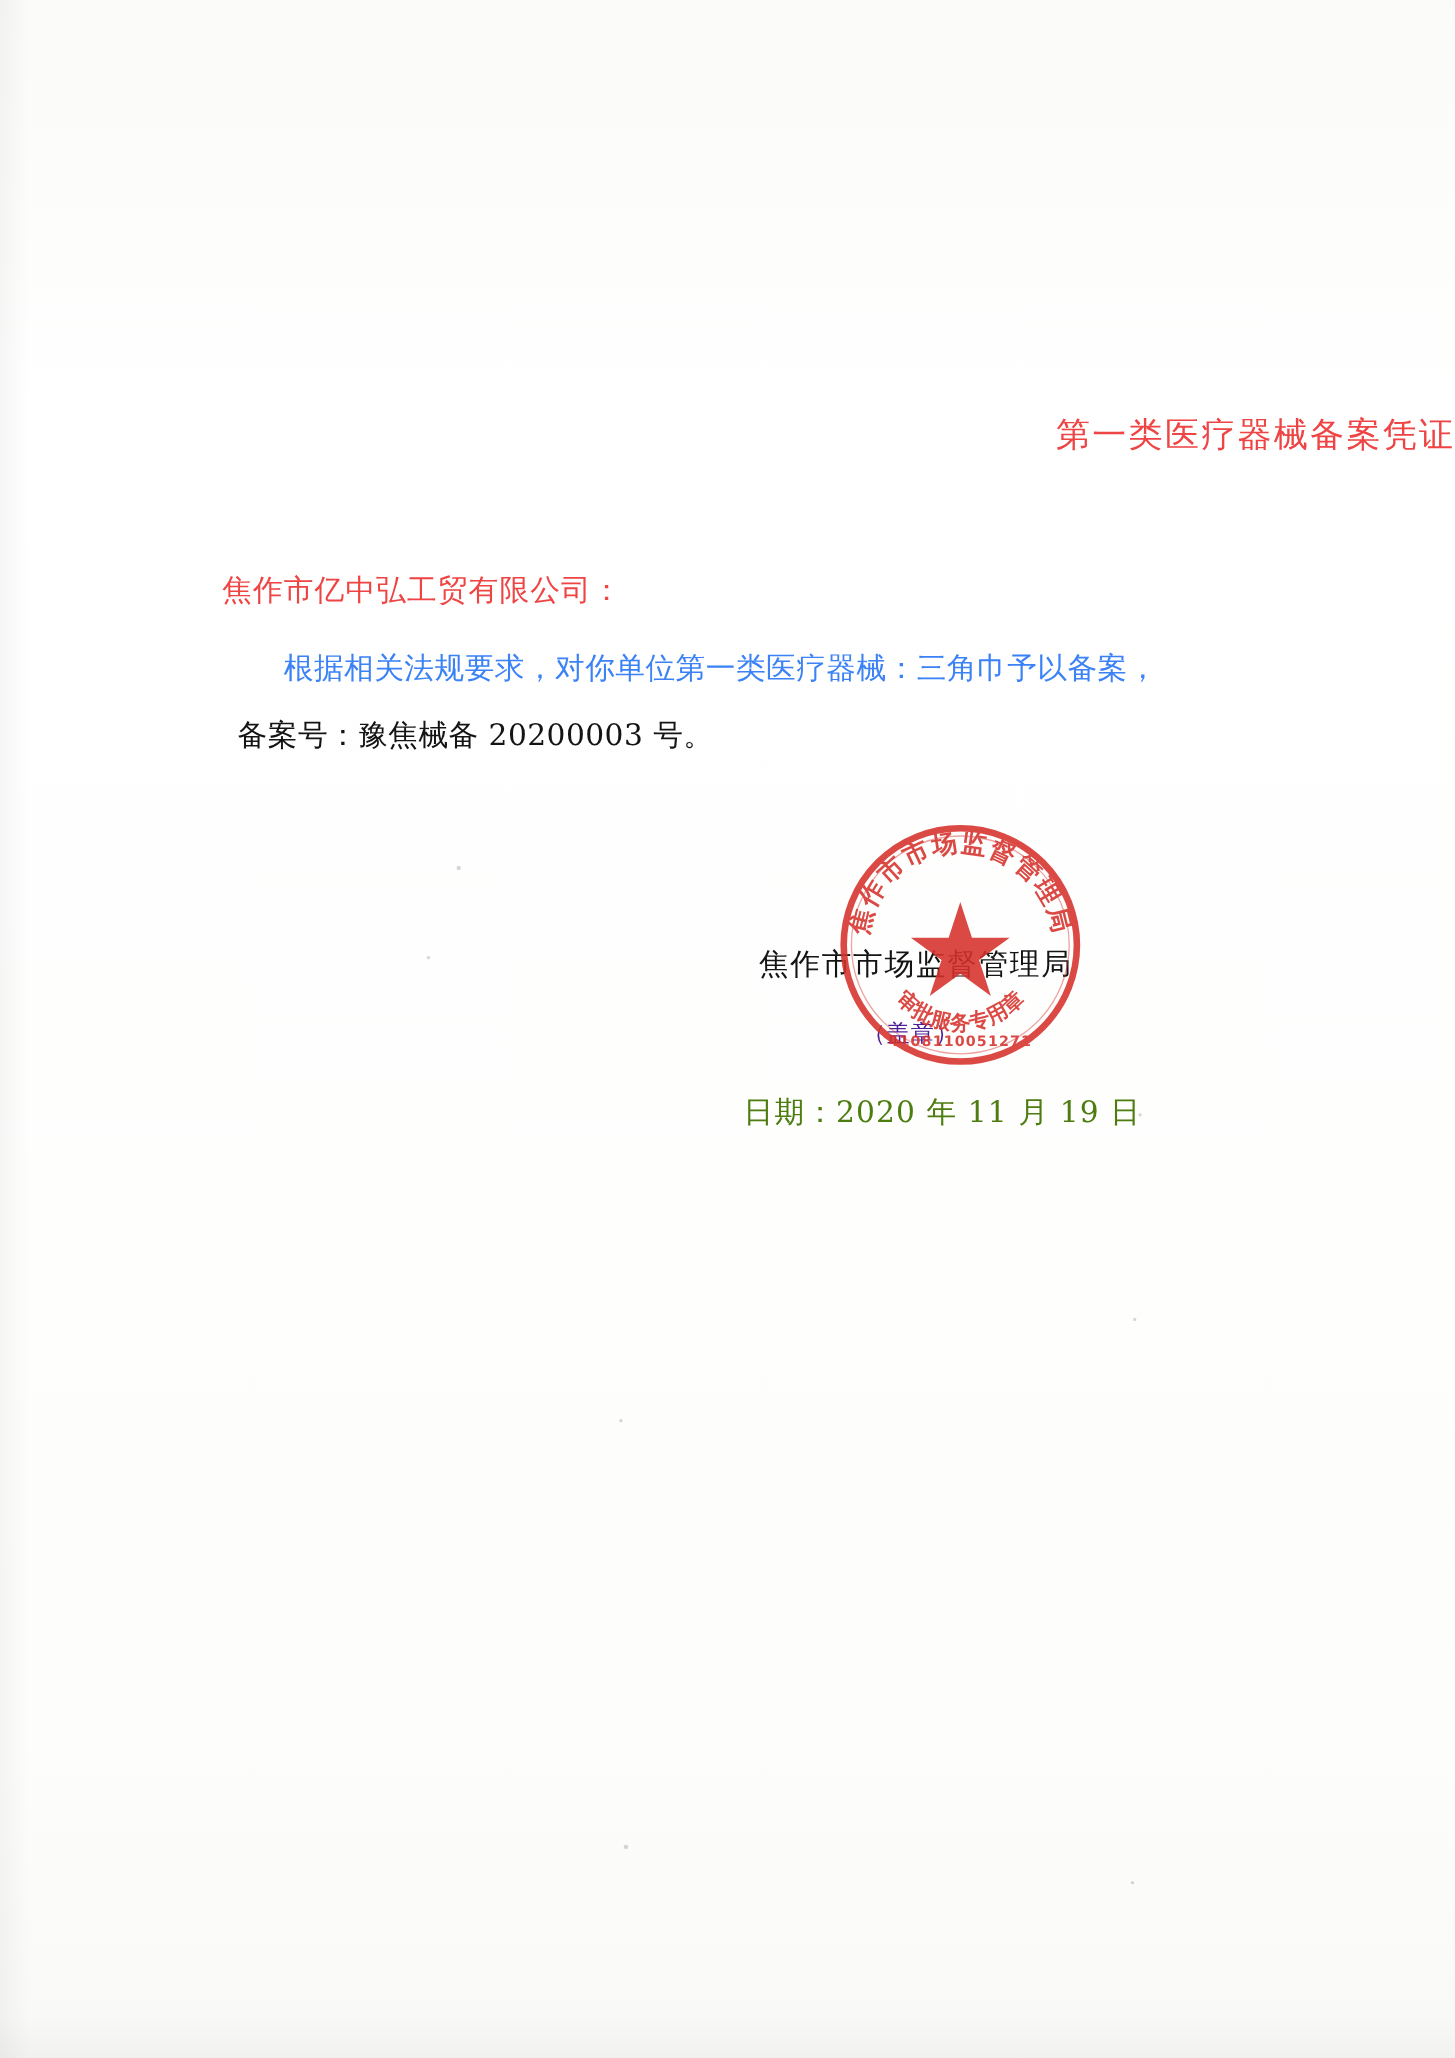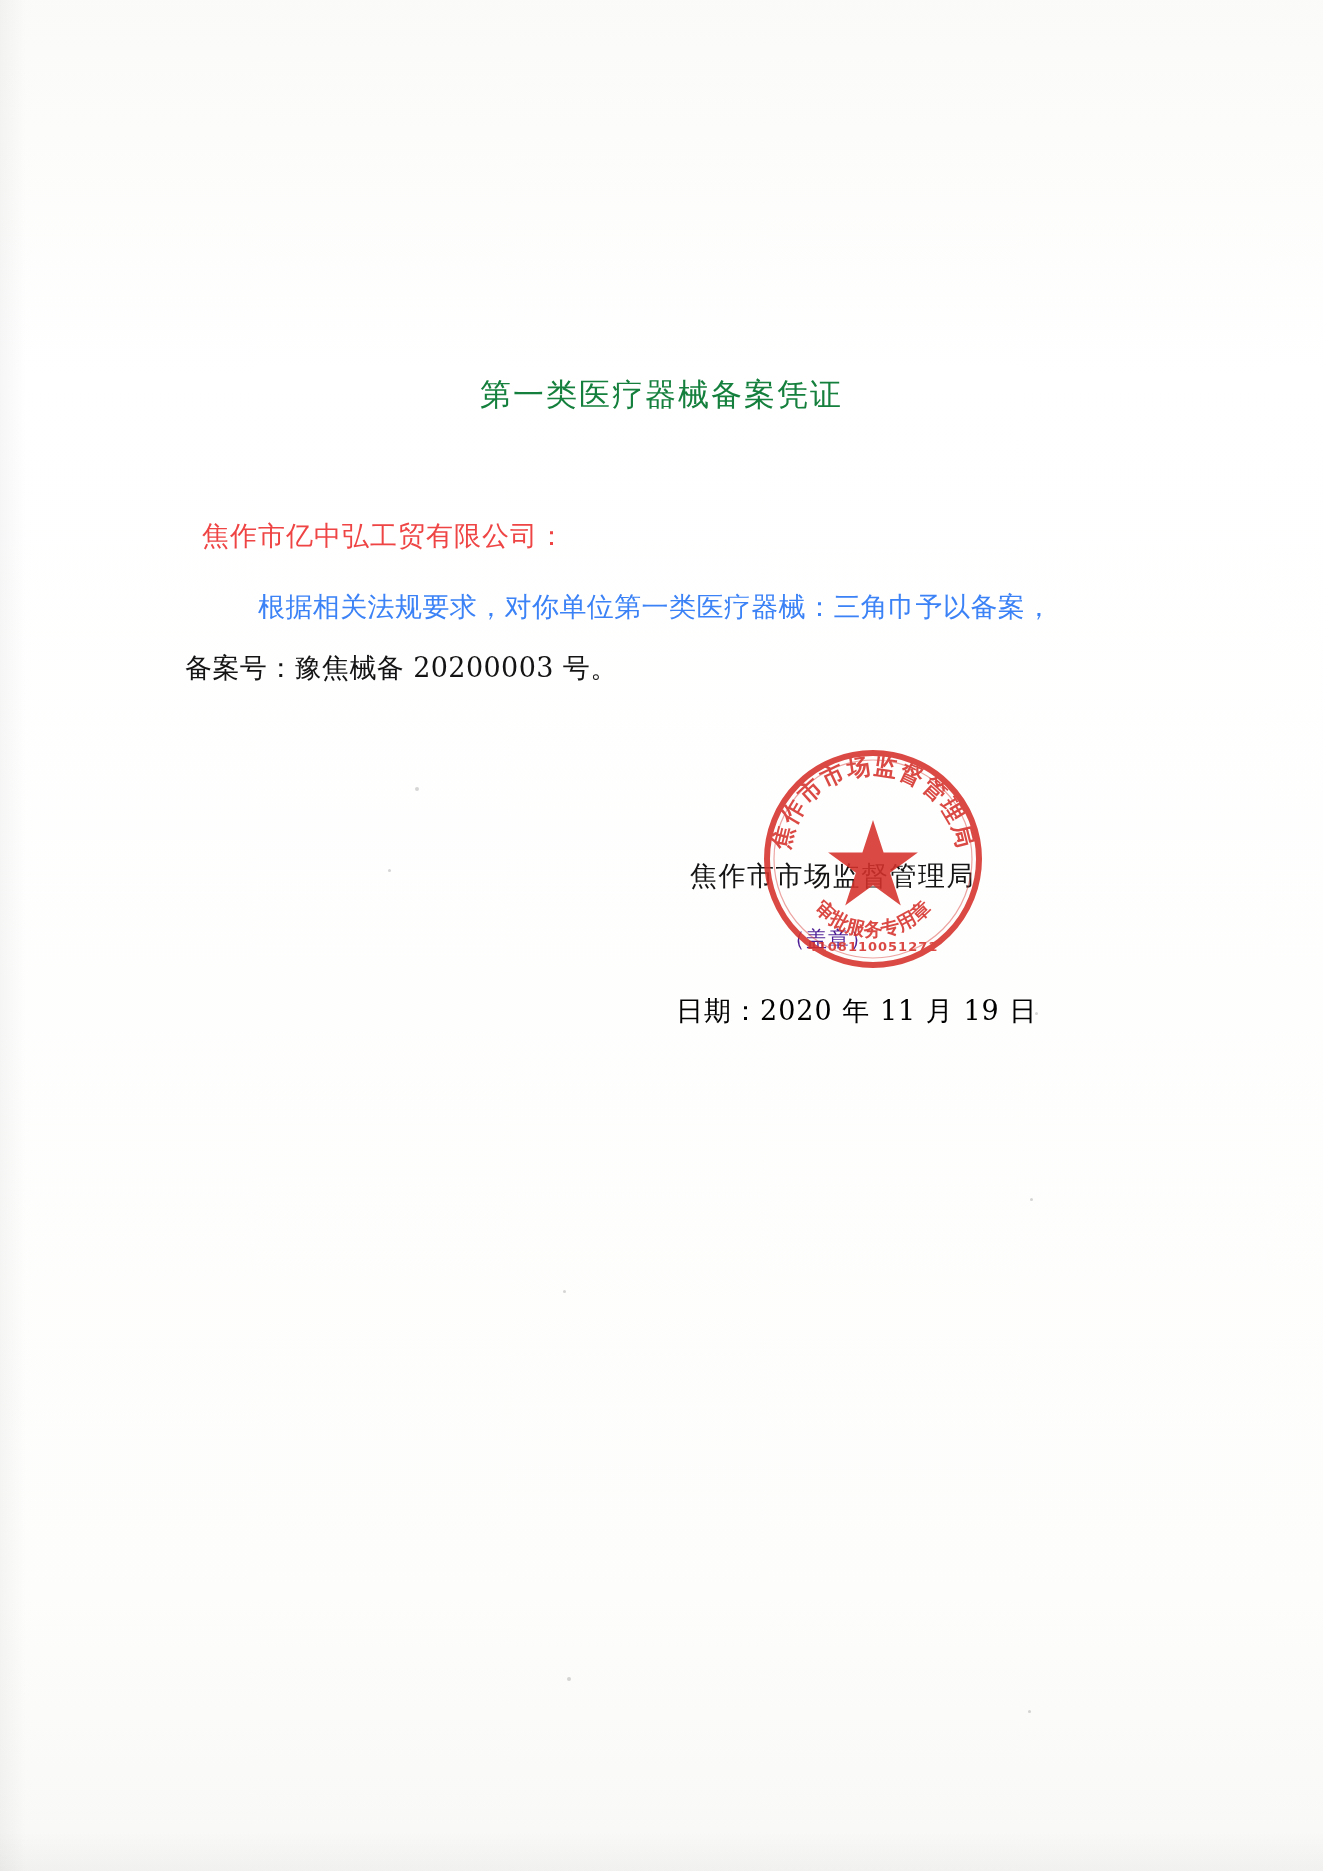--- a/index.html
+++ b/index.html
@@ -43,24 +43,24 @@
     left: 0; right: 0; bottom: 0; height: 40px;
     background: linear-gradient(to top, rgba(0,0,0,0.03), rgba(0,0,0,0));
     pointer-events: none;
   }
 
   .doc-title {
     position: absolute;
     left: 0;
     top: 374px;
     width: 1323px;
-    text-align: center;
+    text-align: right;
     font-size: 31px;
     letter-spacing: 2px;
-    color: #15803d;
+    color: #ef4444;
   }
 
   .addressee {
     position: absolute;
     left: 202px;
     top: 518px;
     font-size: 27px;
     letter-spacing: 1px;
     color: #ef4444;
   }
@@ -71,21 +71,21 @@
     top: 589px;
     width: 940px;
     font-size: 27px;
     letter-spacing: 0.4px;
     color: #3b82f6;
     text-indent: 56px;
   }
 
   .body-line-2 {
     position: absolute;
-    left: 185px;
+    left: 216px;
     top: 650px;
     width: 940px;
     font-size: 27px;
     letter-spacing: 0.4px;
     color: #141414;
   }
 
   .signature-org {
     position: absolute;
     left: 690px;
@@ -103,21 +103,21 @@
     letter-spacing: 1px;
     color: #4c1d95;
   }
 
   .signature-date {
     position: absolute;
     left: 676px;
     top: 993px;
     font-size: 27px;
     letter-spacing: 1px;
-    color: #000000;
+    color: #4d7c0f;
   }
 
   
   .seal {
     position: absolute;
     left: 762px;
     top: 748px;
     width: 222px;
     height: 222px;
     opacity: 0.88;

